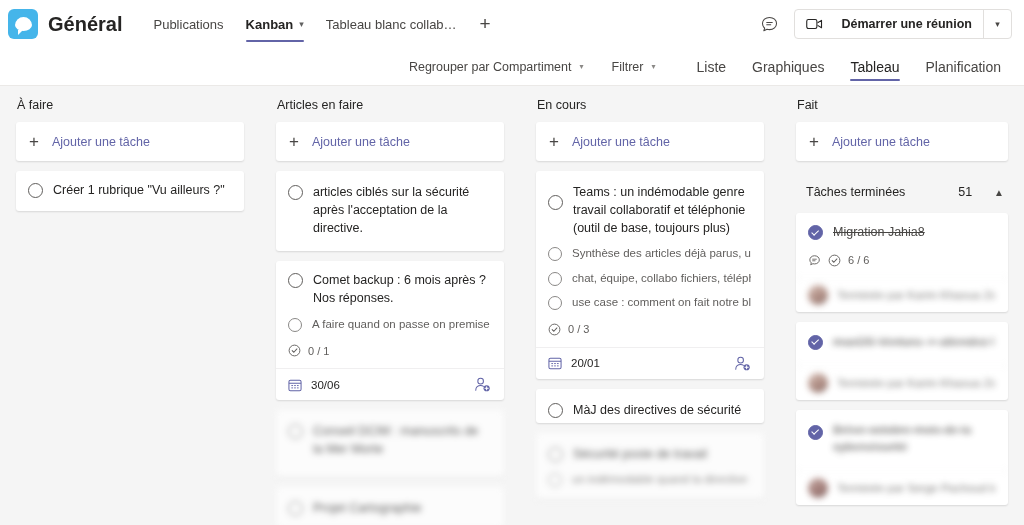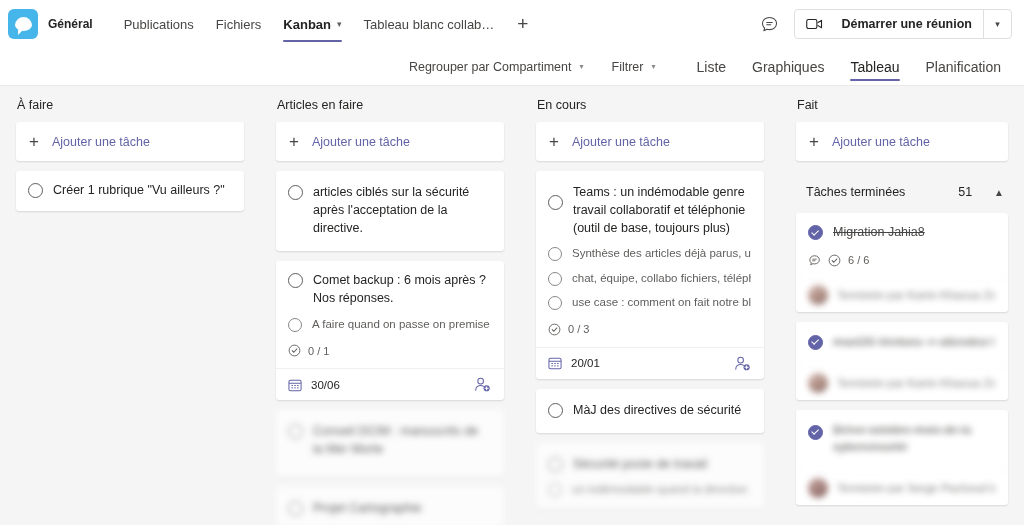--- a/index.html
+++ b/index.html
@@ -29,21 +29,21 @@
     border-radius: 50% 50% 50% 50%/ 58% 58% 42% 42%;
     position: relative;
   }
   .bubble::after {
     content: ""; position: absolute; left: 3px; bottom: -4px;
     border-left: 5px solid #fff;
     border-bottom: 5px solid transparent;
     border-right: 2px solid transparent;
   }
   .team-name {
-    font-size: 12px; font-weight: bold; color: #252423;
+    font-size: 20px; font-weight: bold; color: #252423;
     margin-right: 20px; white-space: nowrap;
   }
   .tabs { display: flex; align-items: center; height: 48px; }
   .tab {
     font-size: 13px; color: #484644; padding: 0 11px;
     height: 48px; display: flex; align-items: center;
     white-space: nowrap; position: relative; cursor: pointer;
   }
   .tab.active { color: #252423; font-weight: bold; }
   .tab.active::after {
@@ -201,23 +201,20 @@
 
 <div class="header">
   <div class="team-avatar">
     <div class="bubble"></div>
   </div>
   <div class="team-name">Général</div>
 
   <div class="tabs">
     <div class="tab">
       <span>Publications</span>
-    </div>
-    <div class="tab">
-      <span>Fichiers</span>
     </div>
     <div class="tab active">
       <span>Kanban</span>
       <span class="chev">▾</span>
     </div>
     <div class="tab">
       <span>Tableau blanc collab…</span>
     </div>
     <div class="add-tab">+</div>
   </div>
@@ -409,21 +406,21 @@
             <circle cx="7" cy="4.4" r="3" stroke="#6264a7" stroke-width="1.1"></circle>
             <path d="M1.8 14c0-3 2.3-5 5.2-5 1.2 0 2.3.35 3.2.95" stroke="#6264a7" stroke-width="1.1" stroke-linecap="round"></path>
             <circle cx="13.4" cy="12" r="3.3" fill="#6264a7"></circle>
             <path d="M13.4 10.3v3.4M11.7 12h3.4" stroke="#fff" stroke-width="1.1" stroke-linecap="round"></path>
           </svg>
         </span>
       </div>
     </div>
 
     <div class="card">
-      <div class="task-body" style="padding-top:13px;padding-bottom:13px;">
+      <div class="task-body" style="padding-top:13px;padding-bottom:3px;">
         <div class="task-row">
           <span class="circ"></span>
           <span class="task-title">MàJ des directives de sécurité</span>
         </div>
       </div>
     </div>
 
     <div class="card blurred">
       <div class="task-body" style="padding-top:13px;">
         <div class="task-row">

